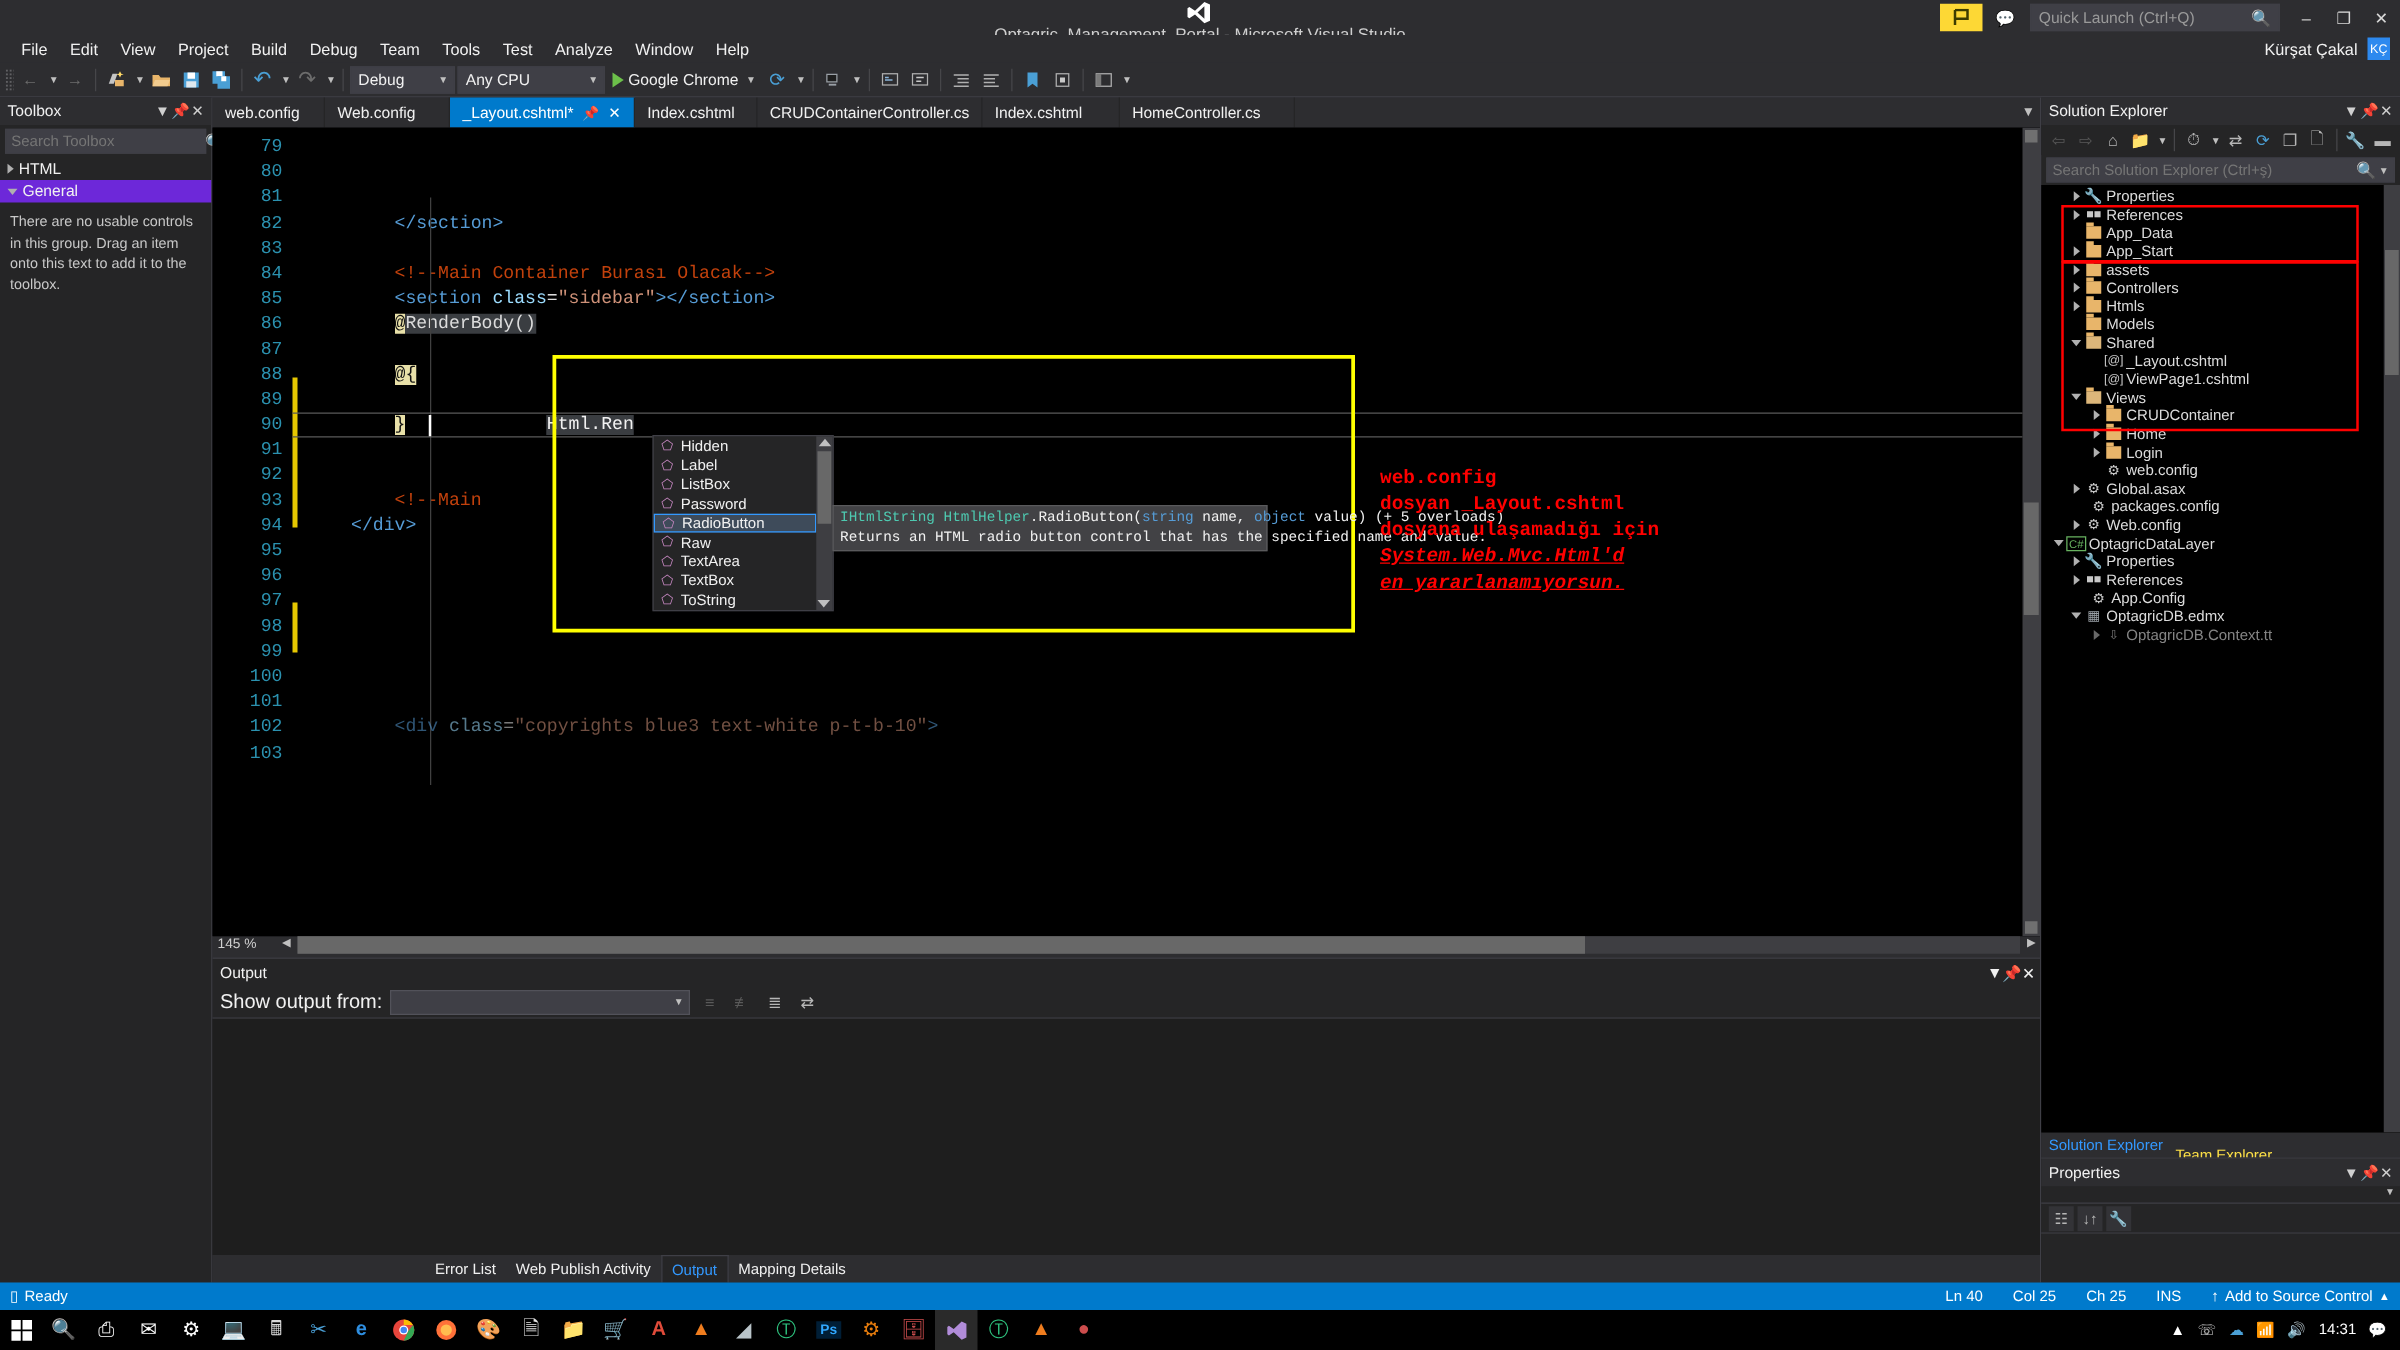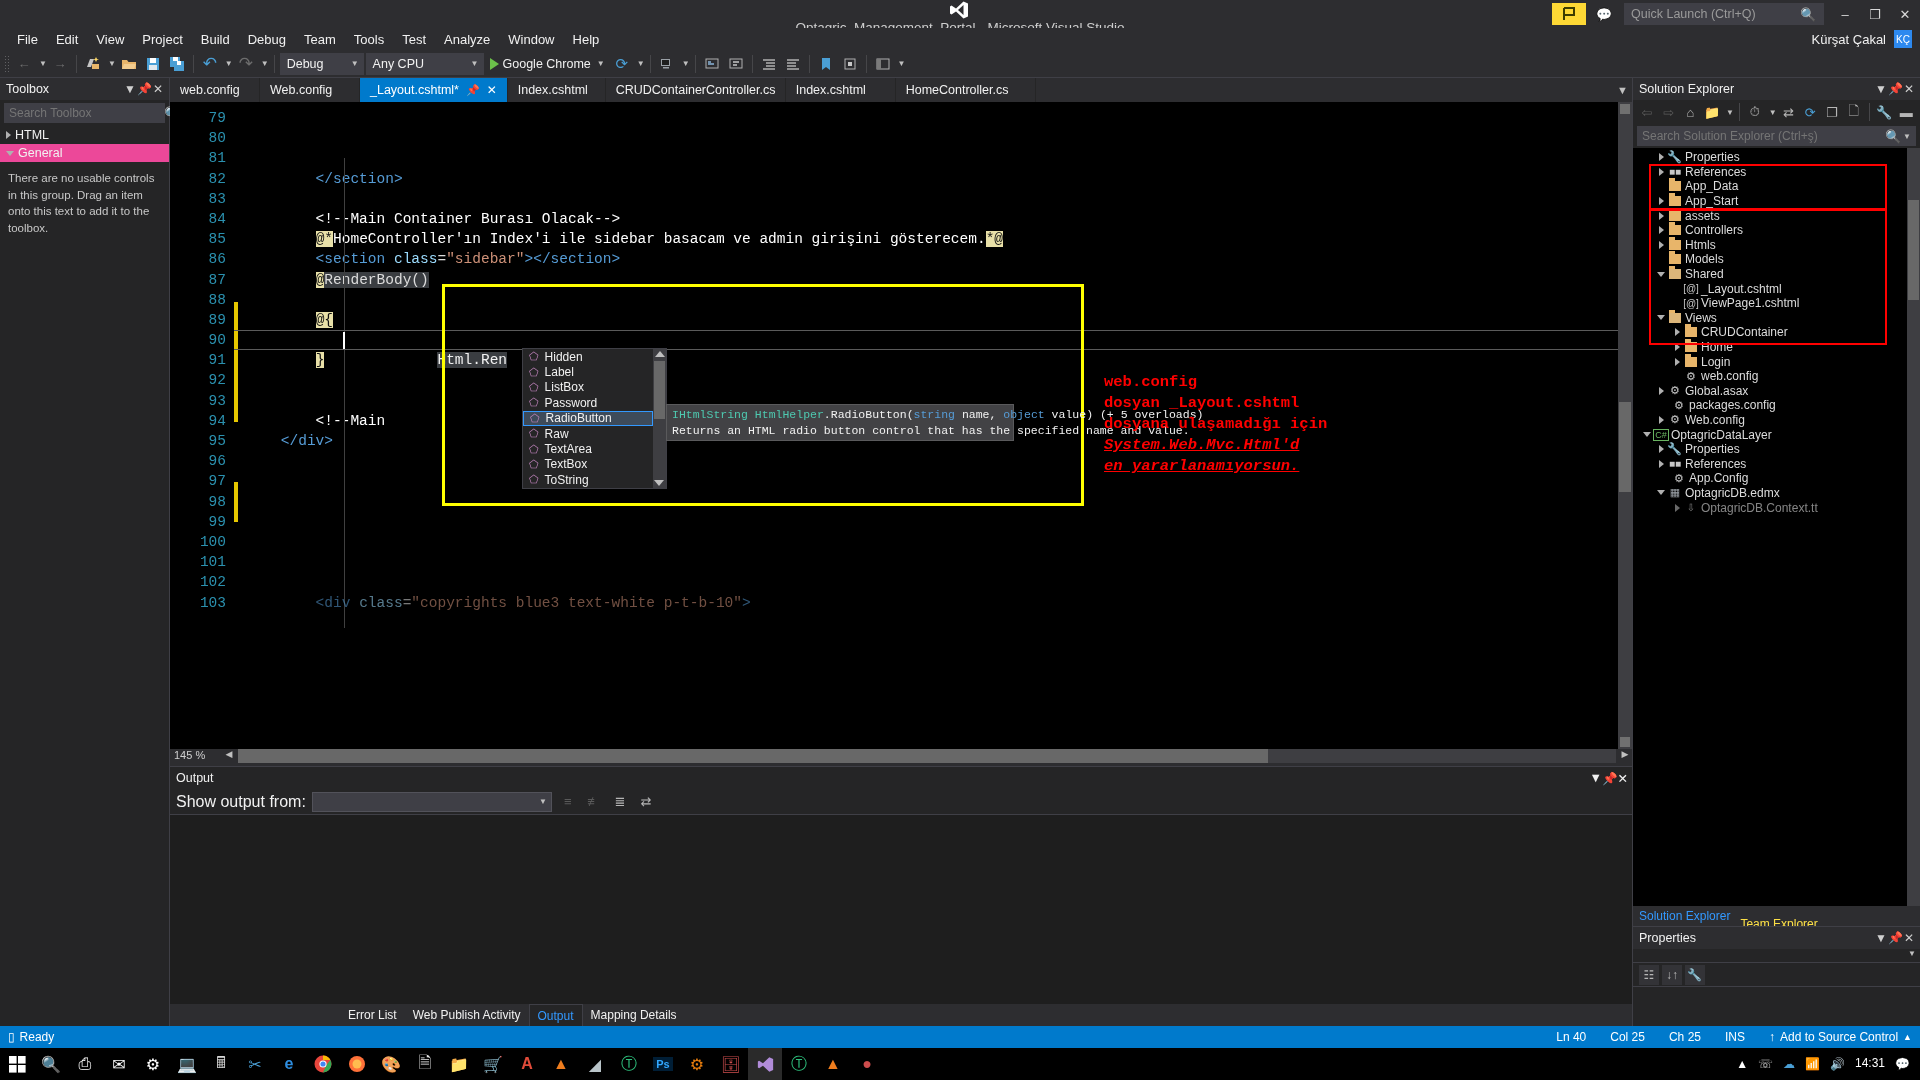--- a/index.html
+++ b/index.html
@@ -69,21 +69,21 @@
   .panel-head { height:22px; display:flex; align-items:center; padding:0 4px 0 6px;
     background:#2d2d30; color:#f1f1f1; font-size:12.5px; }
   .panel-head .ptitle { flex:1; }
   .panel-head .pico { width:14px; text-align:center; color:#d0d0d0; font-size:12px; }
   .tb-search { margin:3px 4px; height:20px; background:#3f3f46; display:flex;
     align-items:center; padding:0 4px; border:1px solid #3f3f46; }
   .tb-search input { flex:1; background:transparent; border:0; outline:0;
     color:#c9c9c9; font-size:12px; font-family:inherit; }
   .tb-node { display:flex; align-items:center; gap:4px; padding:2px 6px;
     color:#f1f1f1; font-size:12.5px; }
-  .tb-node.sel { background:#ec4899; }
+  .tb-node.sel { background:#6d28d9; }
   .arrowR { width:0;height:0;border-left:5px solid #b0b0b0;
     border-top:4px solid transparent;border-bottom:4px solid transparent; }
   .arrowD { width:0;height:0;border-top:5px solid #b0b0b0;
     border-left:4px solid transparent;border-right:4px solid transparent; }
   .tb-msg { padding:8px 8px; color:#c8c8c8; font-size:11.5px; line-height:1.45; }
 
   
   .tabstrip { height:24px; background:#2d2d30; display:flex; align-items:stretch;
     position:relative; }
   .tab { display:flex; align-items:center; padding:0 10px; font-size:12.5px;
@@ -104,21 +104,21 @@
   .gutter .ln { height:20.2px; padding-right:8px; line-height:20.2px; }
   .changebar { width:4px; background:#000; position:absolute; left:64px; top:0;
     bottom:0; }
   .changebar .chg { position:absolute; left:0; width:4px; background:#e6c700; }
   .code-area { flex:1; position:relative; padding-top:6px; overflow:hidden;
     font-family:"Liberation Mono", monospace; font-size:14.5px; }
   .cline { height:20.2px; line-height:20.2px; white-space:pre; padding-left:12px; }
   .k-tag   { color:#569cd6; }
   .k-attr  { color:#9cdcfe; }
   .k-str   { color:#ce9178; }
-  .k-cmt   { color:#ffffff; }
+  .k-cmt   { color:#c2410c; }
   .k-plain { color:#dcdcdc; }
   .razor-at { background:#e8e0a8; color:#111; }
   .sel-block { background:#3a3d41; color:#dcdcdc; }
   .indent-guide { position:absolute; top:0; bottom:0; width:1px; background:#404040; }
 
   
   .ann-box { position:absolute; border:3px solid #ffff00; pointer-events:none; }
 
   
   .cur-line-band { position:absolute; left:0; right:0; border-top:1px solid #5a5a5a;
@@ -486,21 +486,20 @@
 
       <div class="code-area">
         <div class="indent-guide" style="left:110px;top:56px;height:470px"></div>
 
         <div class="cline"></div>
         <div class="cline"></div>
         <div class="cline"></div>
         <div class="cline"><span class="k-tag">        &lt;/section&gt;</span></div>
         <div class="cline"></div>
         <div class="cline"><span class="k-cmt">        &lt;!--Main Container Burası Olacak--&gt;</span></div>
-        <div class="cline"><span class="k-cmt">        </span><span class="razor-at">@*</span><span class="k-cmt">HomeController'ın Index'i ile sidebar basacam ve admin girişini gösterecem.</span><span class="razor-at">*@</span></div>
         <div class="cline"><span class="k-tag">        &lt;section </span><span class="k-attr">class</span><span class="k-plain">=</span><span class="k-str">"sidebar"</span><span class="k-tag">&gt;&lt;/section&gt;</span></div>
         <div class="cline"><span class="k-plain">        </span><span class="razor-at">@</span><span class="sel-block">RenderBody()</span></div>
         <div class="cline"></div>
         <div class="cline"><span class="k-plain">        </span><span class="razor-at">@{</span></div>
         <div class="cline" style="position:relative;">
           <span class="k-plain">            </span><span class="sel-text-hl">Html.Ren</span>
         </div>
         <div class="cline"><span class="k-plain">        </span><span class="razor-at">}</span></div>
         <div class="cline"></div>
         <div class="cline"></div>

